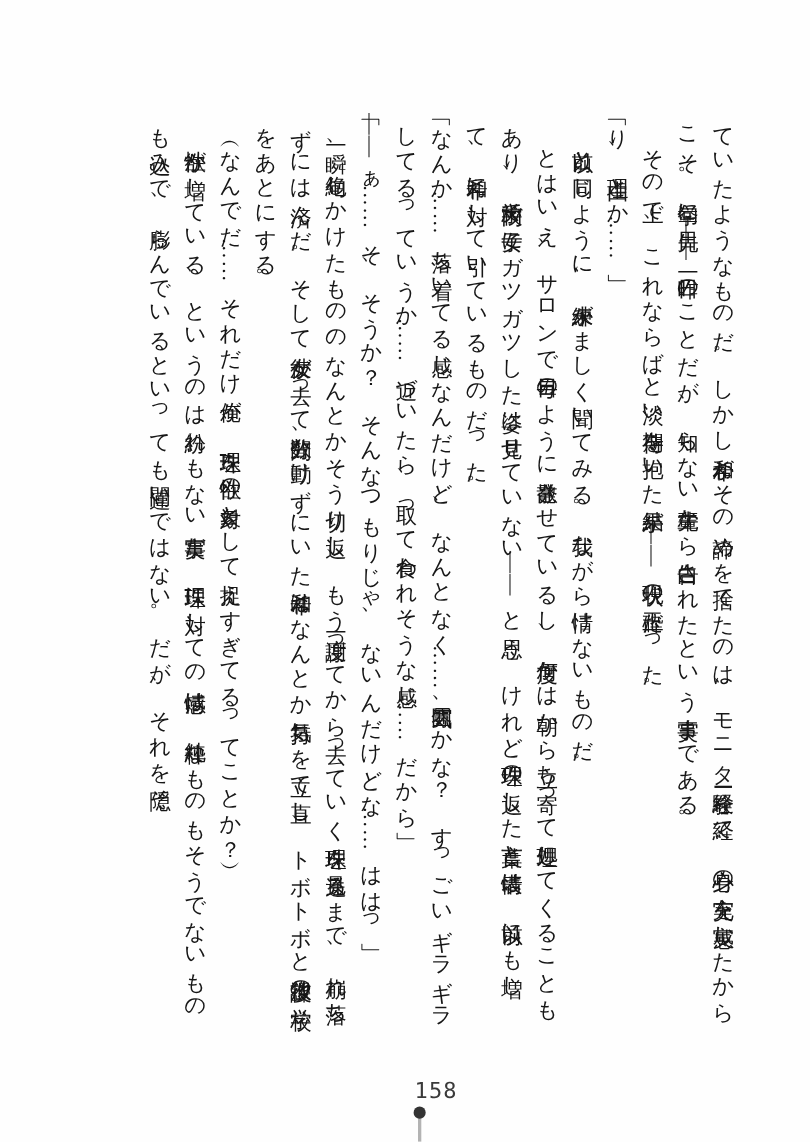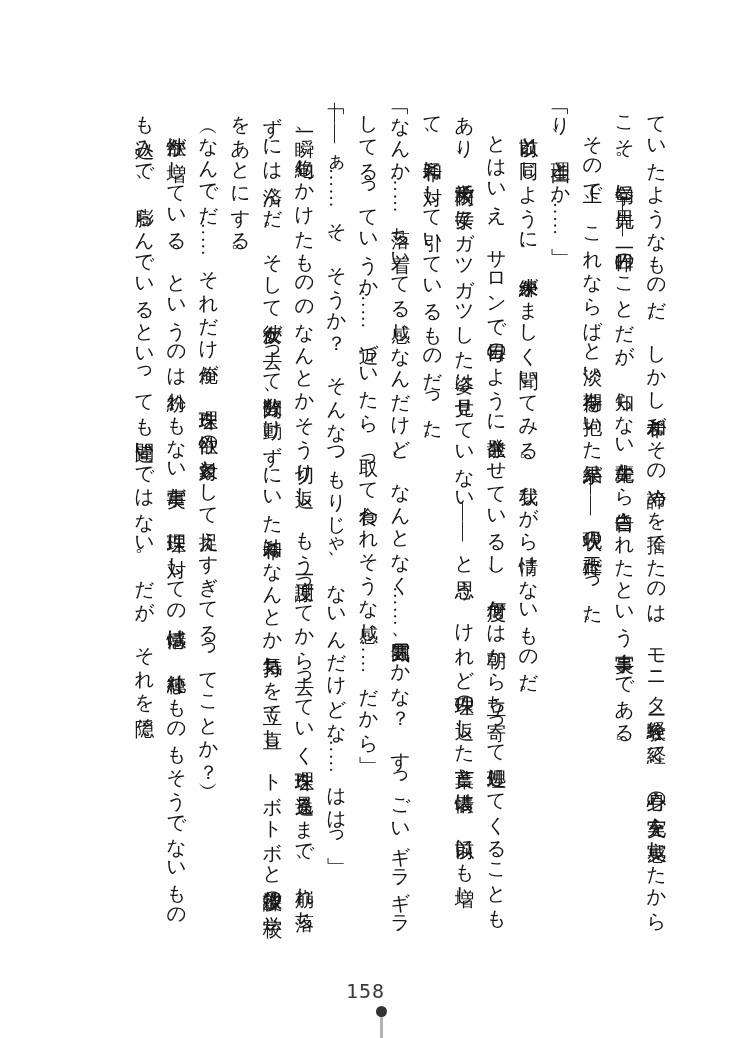--- a/index.html
+++ b/index.html
@@ -35,21 +35,21 @@
   }
   .para.indent {
     text-indent: 1em;
   }
   
   .page-number {
     position: absolute;
     top: 979px;
     left: 346px;
     width: 70px;
-    text-align: left;
+    text-align: right;
     font-family: "DejaVu Sans Mono", monospace;
     font-size: 20px;
     letter-spacing: 1px;
     color: #3a3a3a;
   }
   .marker-stem {
     position: absolute;
     left: 380px;
     top: 1012px;
     width: 3px;

